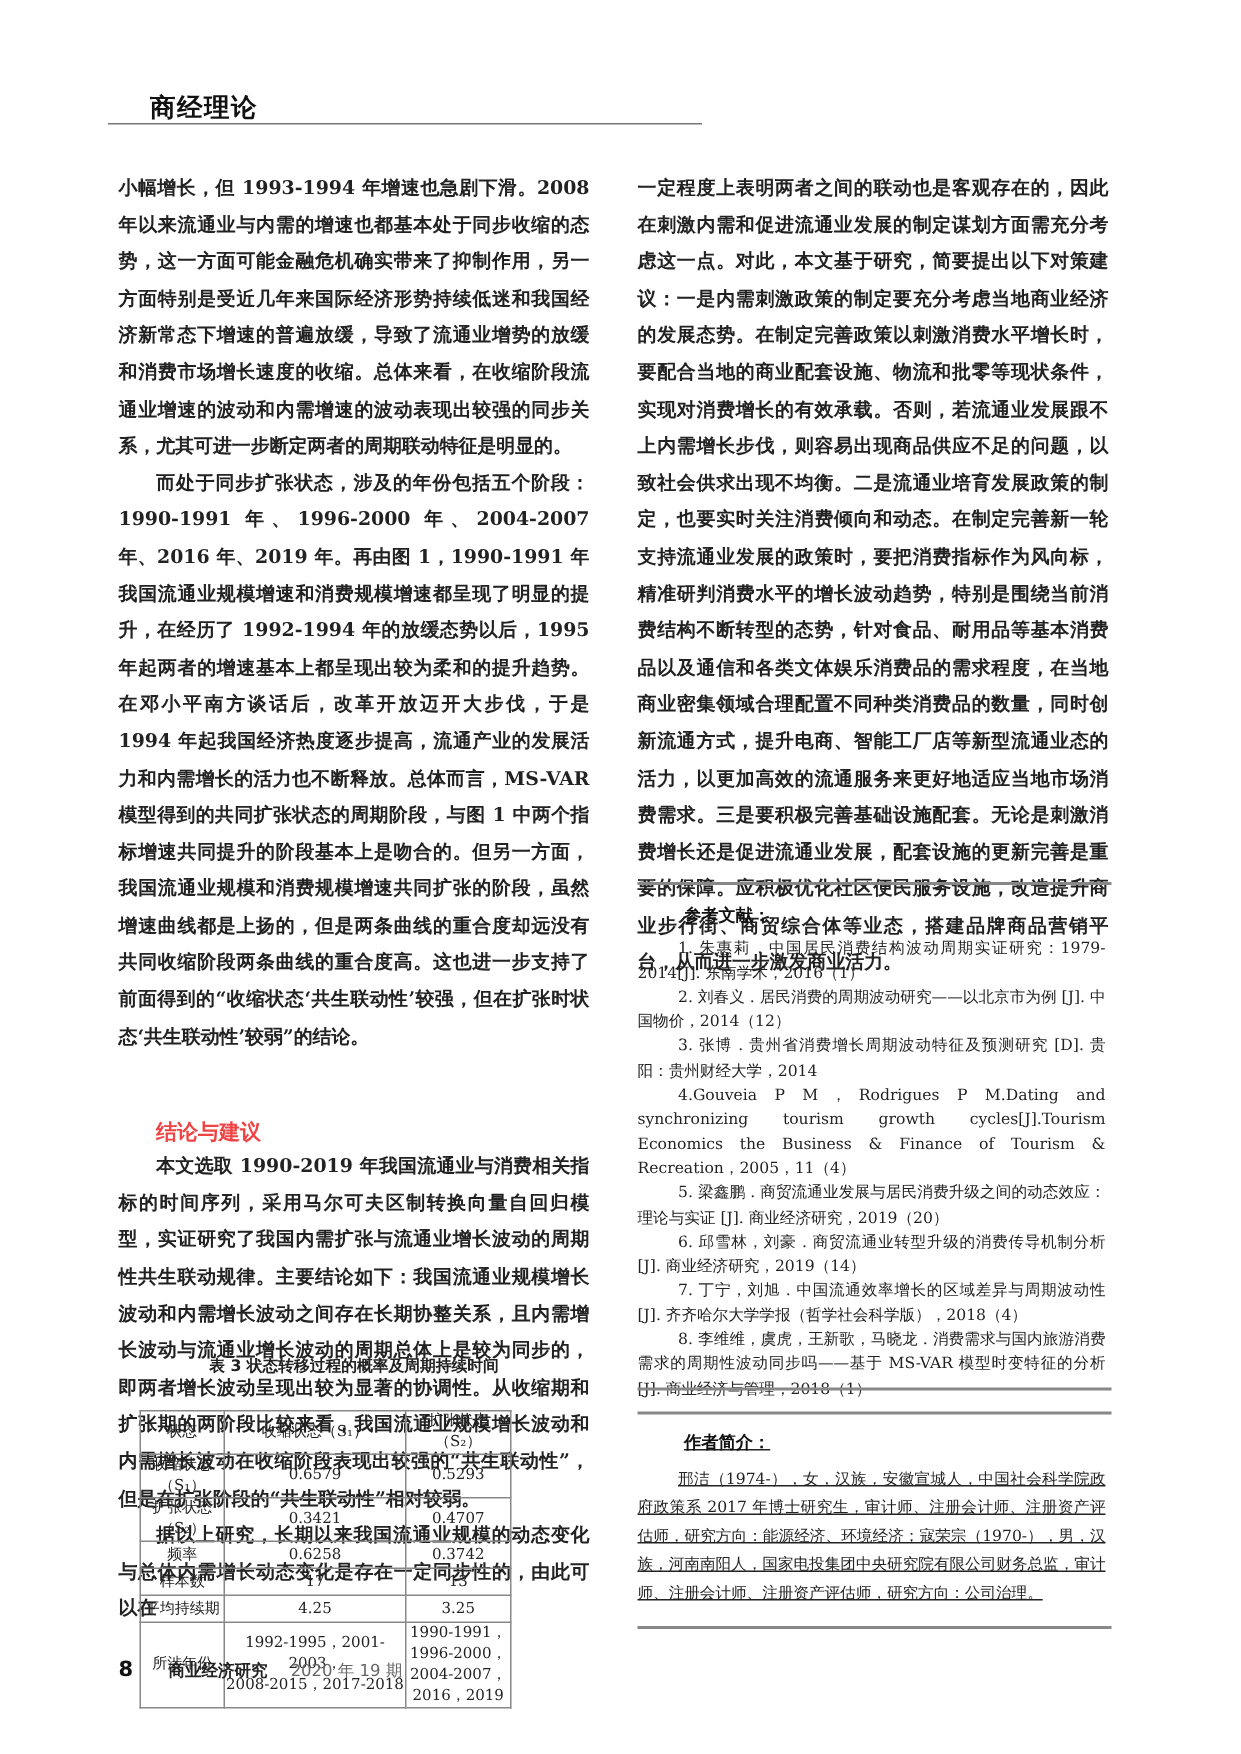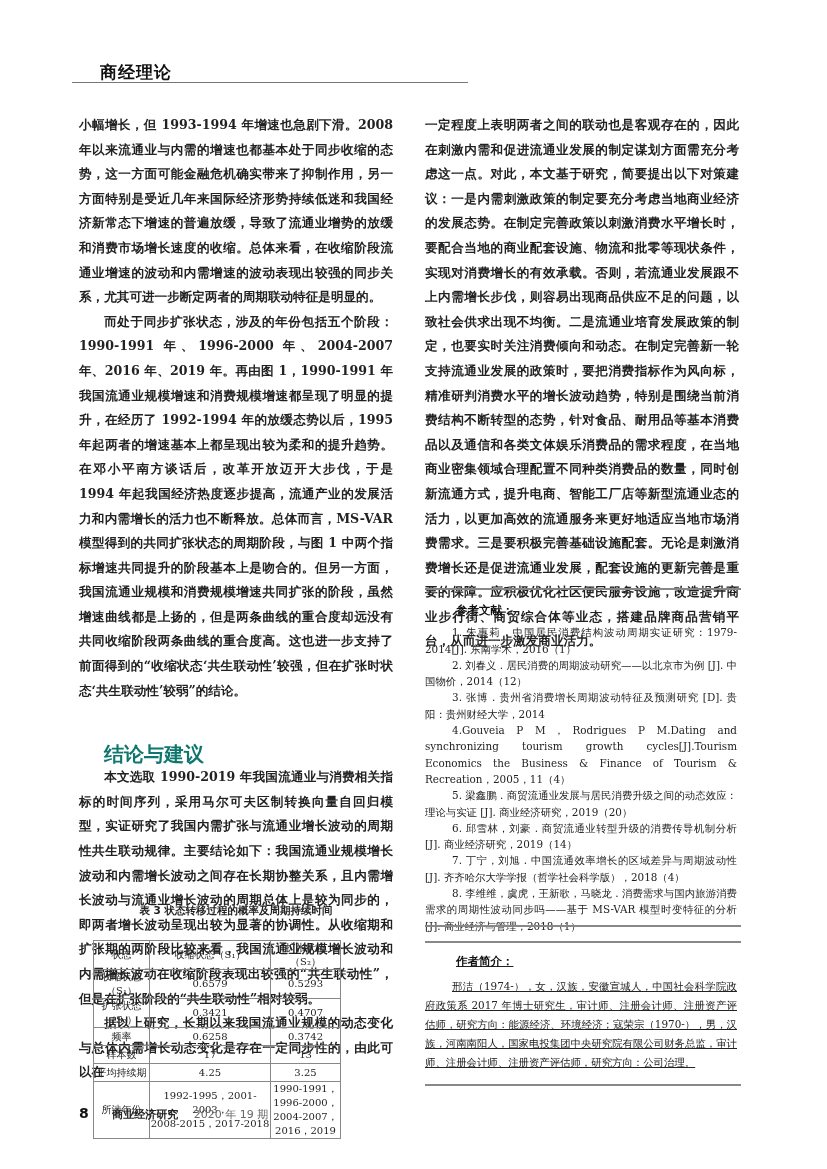--- a/index.html
+++ b/index.html
@@ -10,22 +10,22 @@
   .header-title { font-family: "DejaVu Sans", "Liberation Sans", sans-serif; font-weight: bold;
                   font-size: 17px; color: #111; letter-spacing: 1px; line-height: 20px; }
   .header-rule { position: absolute; left: 72px; top: 82px; width: 396px; height: 1px; background: #777; }
 
   .col { position: absolute; top: 113px; font-size: 12.6px; line-height: 24.6px; text-align: justify; }
   .col-left { left: 79px; width: 314px; }
   .col-right { left: 425px; width: 314px; }
 
   .para { margin: 0; font-weight: bold; }
   .indent { text-indent: 2em; }
-  .section-heading { font-family: Liberation Serif, serif; font-weight: bold;
-                     font-size: 20px; margin: 40px 0 0 25px; line-height: 22px; color: #0f766e; }
+  .section-heading { font-family: Liberation Sans, sans-serif; font-weight: bold;
+                     font-size: 14px; margin: 40px 0 0 25px; line-height: 22px; color: #ef4444; }
 
   .table-caption { position: absolute; left: 79px; top: 904px; width: 314px; text-align: center;
                    font-family: "DejaVu Sans", "Liberation Sans", sans-serif; font-weight: bold;
                    font-size: 10.5px; color: #222; }
   table.data-table { position: absolute; left: 93px; top: 940px; width: 248px;
                      border-collapse: collapse; font-size: 10px; color: #222; }
   table.data-table td, table.data-table th { border: 1px solid #888; text-align: center;
                      font-weight: normal; padding: 0; height: 17px; line-height: 14px; }
   table.data-table th { height: 16px; }
   table.data-table td.c1 { width: 55px; }

